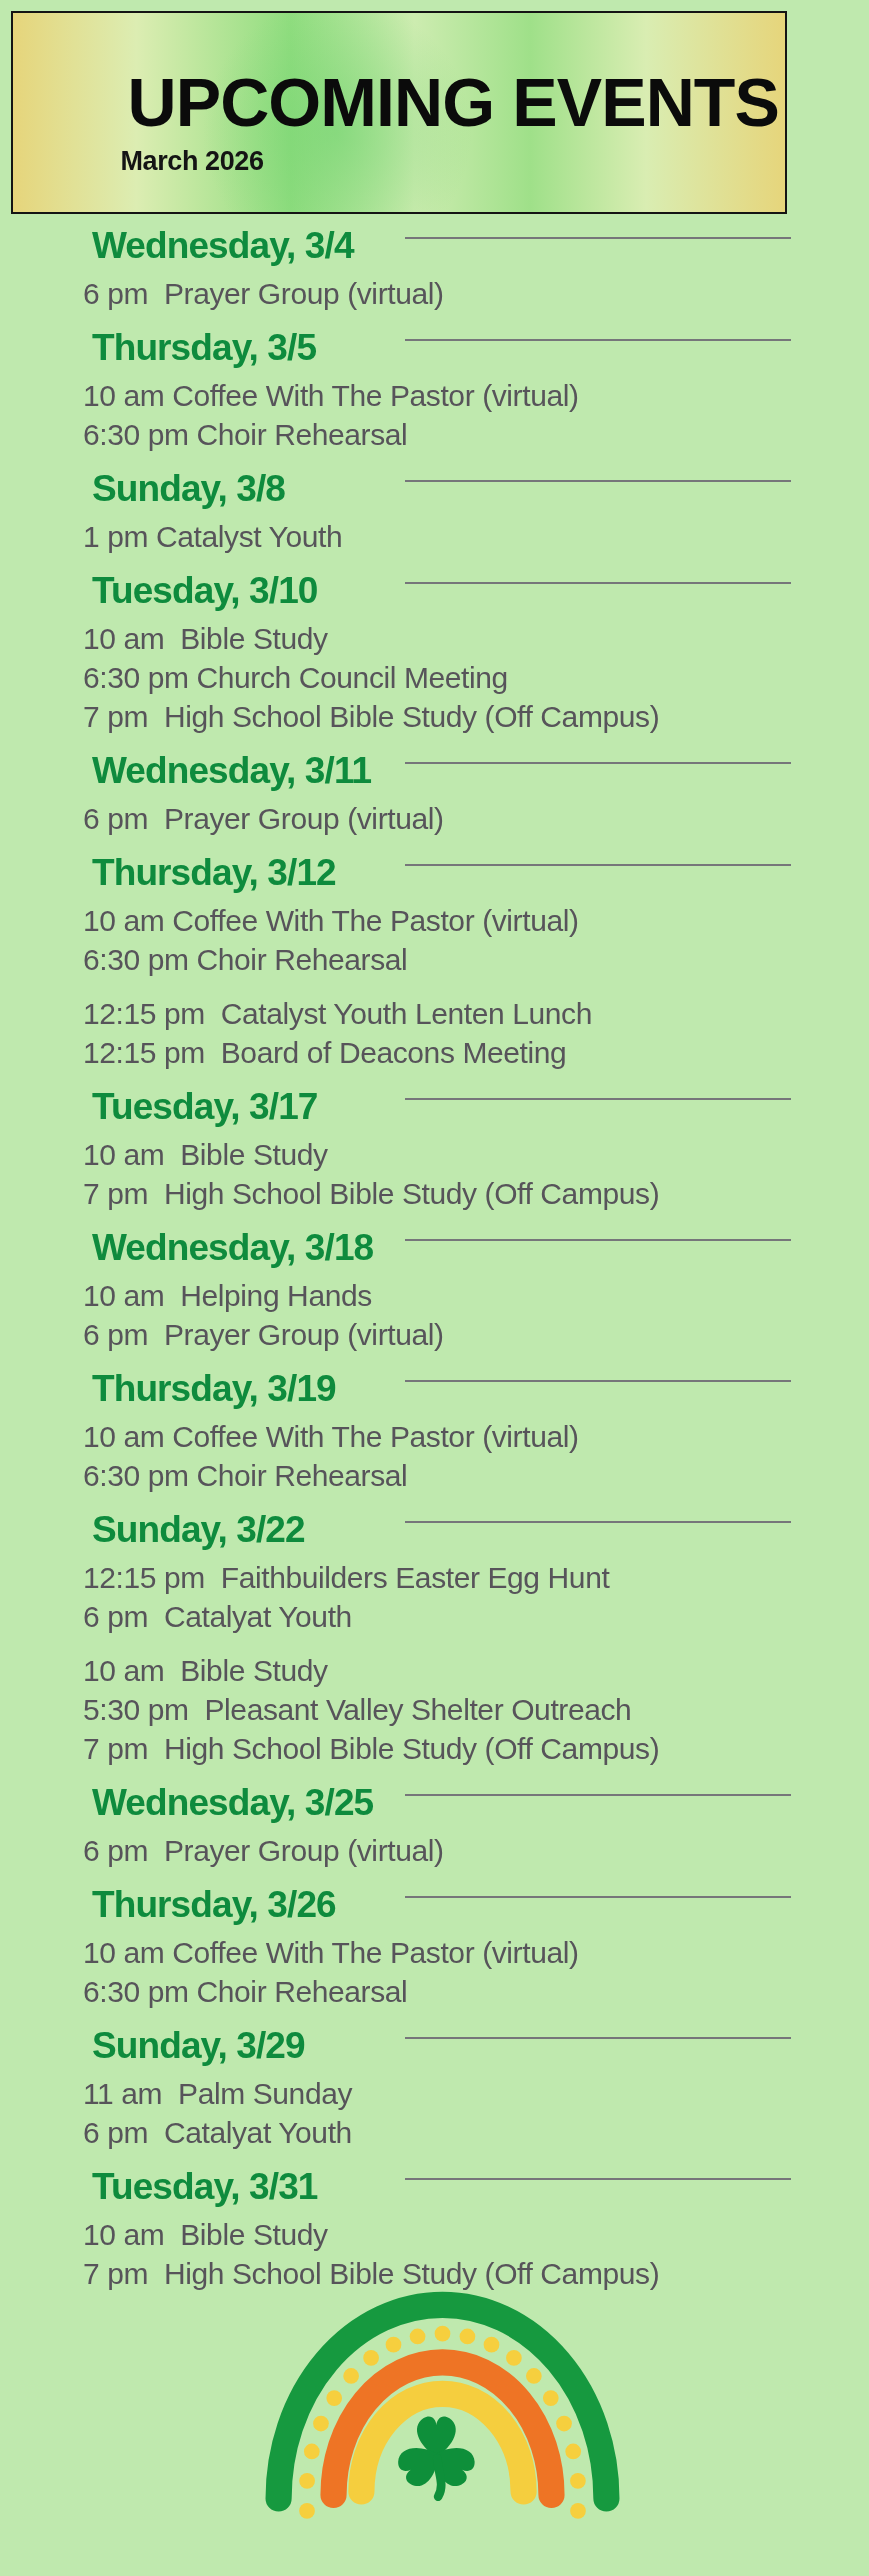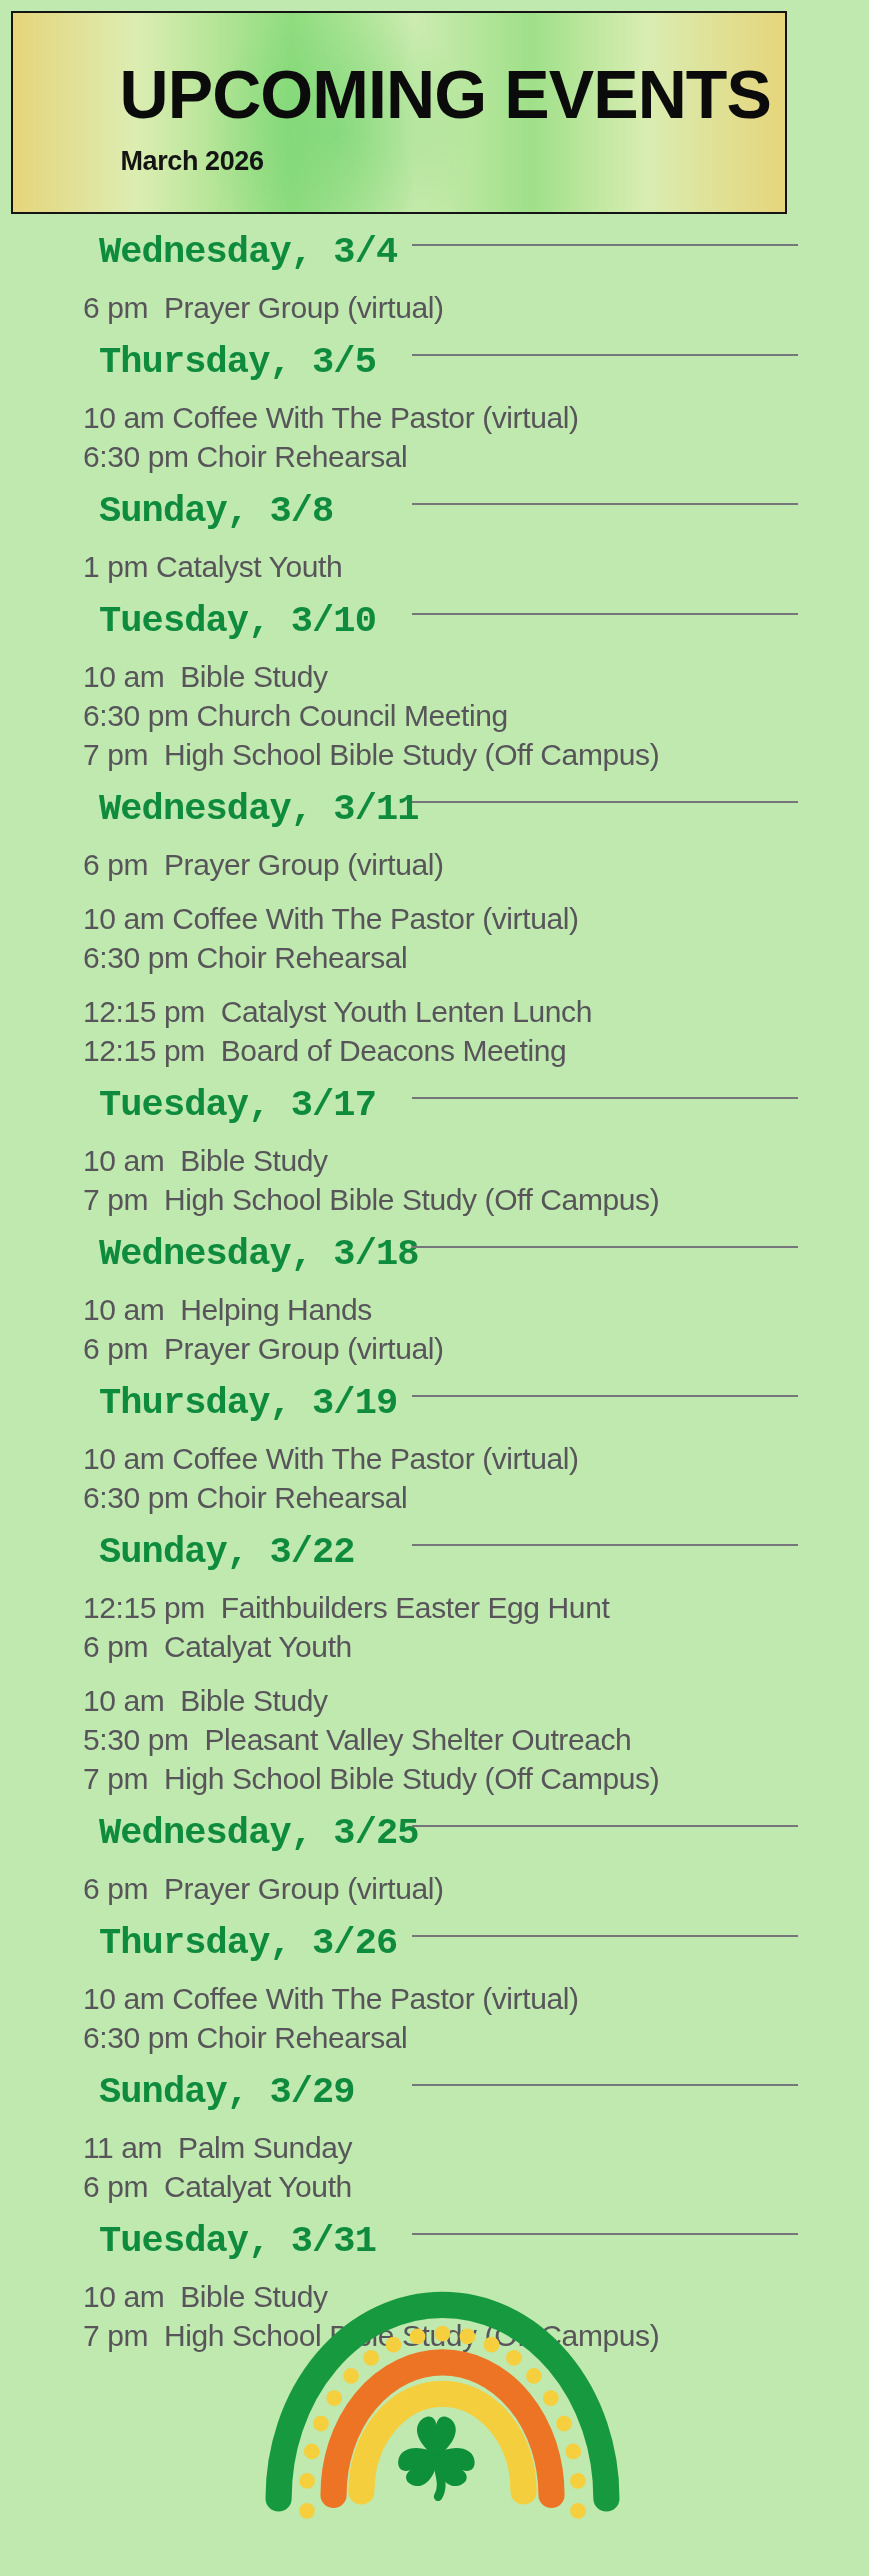--- a/index.html
+++ b/index.html
@@ -9,36 +9,36 @@
     font-family:"Liberation Sans",sans-serif;
   }
   .header-box{
     position:absolute;left:10.5px;top:10.5px;width:772px;height:199px;
     border:2.6px solid var(--header-border,#141414);
     background:
       radial-gradient(circle 192px at 42% 60%, rgba(110,210,110,.55), rgba(110,210,110,0) 70%),
       linear-gradient(90deg,#e6d57b 0%,#dcedb2 16%,#90dd7f 36%,#cdecb0 52%,#9fe089 67%,#d9edb2 82%,#e6d57b 100%);
   }
   .header-title{
-    position:absolute;left:103px;top:38px;margin:4px;
+    position:absolute;left:103px;top:38px;margin:12px;
     font-size:68px;font-weight:bold;letter-spacing:-0.9px;color:#0b0b0b;
     white-space:nowrap;
   }
   .header-subtitle{
     position:absolute;left:108px;top:133px;margin:0;
     font-size:27px;font-weight:bold;letter-spacing:-0.4px;color:#141414;
   }
   .events{
     position:absolute;left:83px;top:217px;width:709px;
   }
   .day{margin:0 0 15px 0;}
   .day-heading{
-    position:relative;margin:16px;line-height:39px;
+    position:relative;margin:9px;line-height:39px;
     font-size:37px;font-weight:bold;letter-spacing:-0.9px;
-    color:var(--heading-green,#0e8b3d);white-space:pre-wrap;font-family:Liberation Mono, monospace;
+    color:var(--heading-green,#0e8b3d);white-space:pre-wrap;
   }
   .day-heading .rule{
     position:absolute;left:313px;top:10.5px;width:386px;height:2.6px;
     background:var(--divider,#76767a);
   }
   .event{
     margin:0;line-height:39px;font-size:30px;letter-spacing:-0.4px;
     color:var(--body-text,#57545a);white-space:pre-wrap;
   }
   .rainbow{position:absolute;left:259px;top:2270px;width:367px;height:279px;}
@@ -74,20 +74,21 @@
       <p class="event">6:30 pm Church Council Meeting</p>
       <p class="event">7 pm  High School Bible Study (Off Campus)</p>
     </section>
 
   <section class="day">
     <h2 class="day-heading"><span class="day-date">Wednesday, 3/11</span><span class="rule"></span></h2>
   <p class="event">6 pm  Prayer Group (virtual)</p>
     </section>
 
   <section class="day">
+    <h2 class="day-heading"><span class="day-date">Thursday, 3/12</span><span class="rule"></span></h2>
   <p class="event">10 am Coffee With The Pastor (virtual)</p>
       <p class="event">6:30 pm Choir Rehearsal</p>
     </section>
 
   <section class="day">
   <p class="event">12:15 pm  Catalyst Youth Lenten Lunch</p>
       <p class="event">12:15 pm  Board of Deacons Meeting</p>
     </section>
 
   <section class="day">

